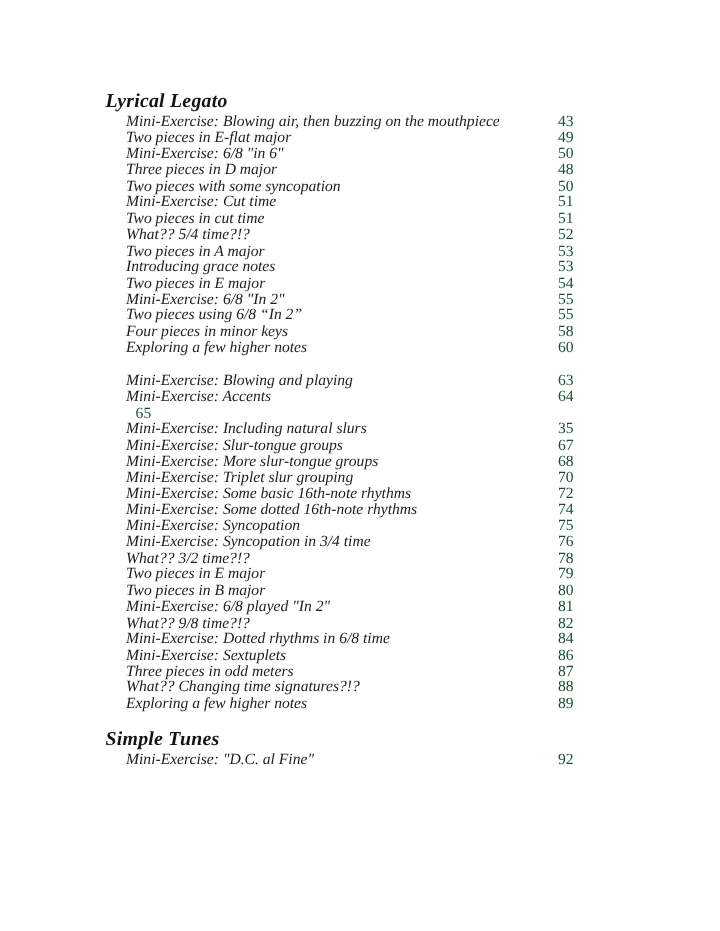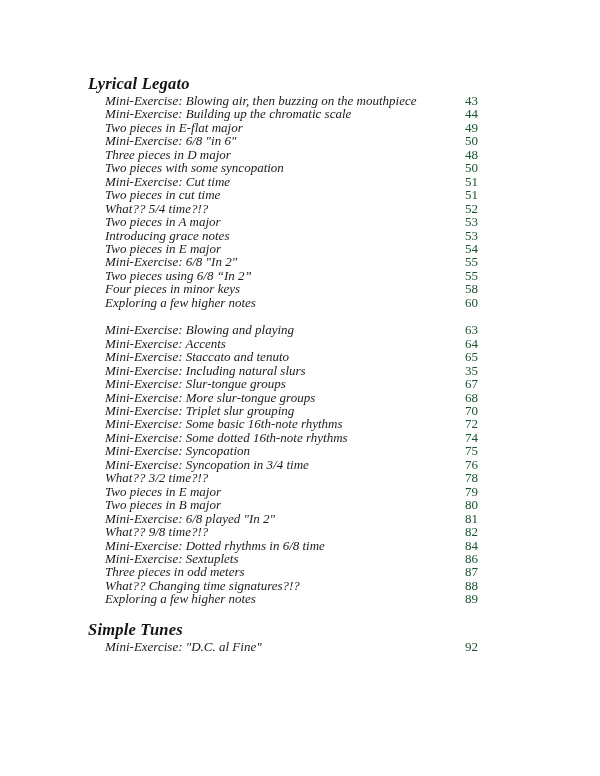--- a/index.html
+++ b/index.html
@@ -63,24 +63,20 @@
 <div class="page">
   <div class="toc">
   <div class="section">
     <div class="section-title">Lyrical Legato</div>
     <div class="section-entries">
   <div class="entry">
     <span class="entry-title">Mini-Exercise: Blowing air, then buzzing on the mouthpiece</span>
     <span class="entry-page">43</span>
   </div>
 
-  <div class="entry">
-    <span class="entry-title">Mini-Exercise: Building up the chromatic scale</span>
-    <span class="entry-page">44</span>
-  </div>
 
   <div class="entry">
     <span class="entry-title">Two pieces in E-flat major</span>
     <span class="entry-page">49</span>
   </div>
 
   <div class="entry">
     <span class="entry-title">Mini-Exercise: 6/8 "in 6"</span>
     <span class="entry-page">50</span>
   </div>
@@ -153,21 +149,20 @@
     <span class="entry-title">Mini-Exercise: Blowing and playing</span>
     <span class="entry-page">63</span>
   </div>
 
   <div class="entry">
     <span class="entry-title">Mini-Exercise: Accents</span>
     <span class="entry-page">64</span>
   </div>
 
   <div class="entry">
-    <span class="entry-title">Mini-Exercise: Staccato and tenuto</span>
     <span class="entry-page">65</span>
   </div>
 
   <div class="entry">
     <span class="entry-title">Mini-Exercise: Including natural slurs</span>
     <span class="entry-page">35</span>
   </div>
 
   <div class="entry">
     <span class="entry-title">Mini-Exercise: Slur-tongue groups</span>

